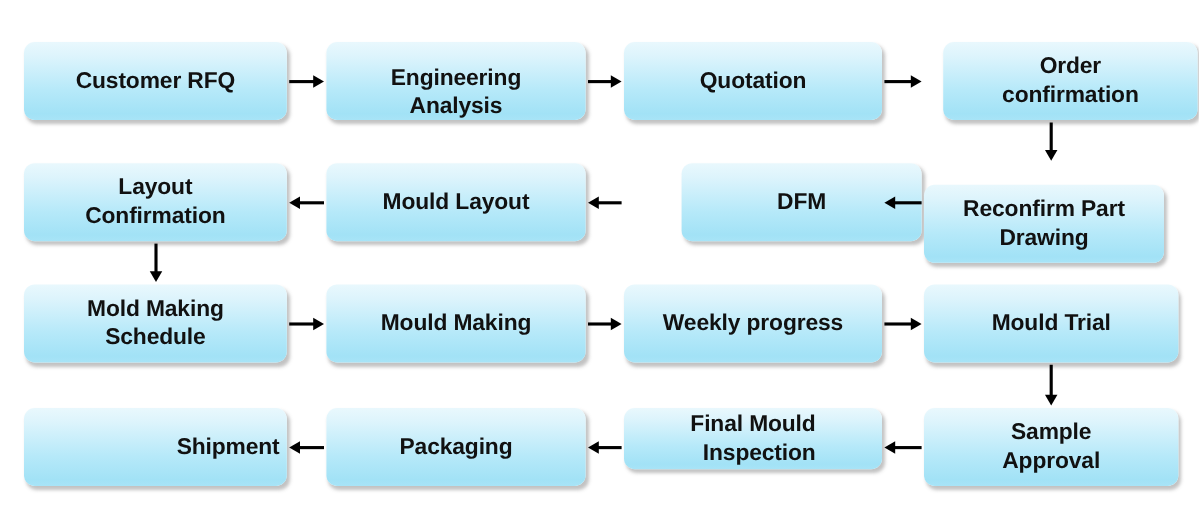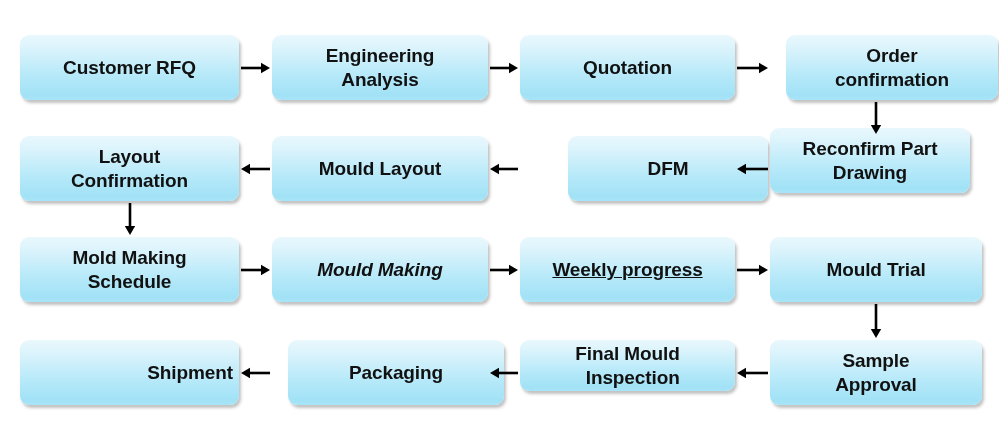--- a/index.html
+++ b/index.html
@@ -49,62 +49,62 @@
     overflow: visible;
   }
 </style>
 </head>
 <body>
 
 <div id="flowchart">
     <div class="node" style="left: 20px; top: 35px; width: 219px; height: 65px;">
       <span class="node-label">Customer RFQ</span>
     </div>
-    <div class="node" style="left: 272px; top: 35px; width: 216px; height: 65px;">
+    <div class="node" style="left: 272px; top: 35px; width: 216px; height: 65px; align-items: flex-end;">
       <span class="node-label">Engineering
 Analysis</span>
     </div>
     <div class="node" style="left: 520px; top: 35px; width: 215px; height: 65px; text-align: right;">
       <span class="node-label">Quotation</span>
     </div>
     <div class="node" style="left: 770px; top: 35px; width: 212px; height: 65px; margin-left: 16px;">
       <span class="node-label">Order
 confirmation</span>
     </div>
     <div class="node" style="left: 20px; top: 136px; width: 219px; height: 65px;">
       <span class="node-label">Layout
 Confirmation</span>
     </div>
     <div class="node" style="left: 272px; top: 136px; width: 216px; height: 65px;">
       <span class="node-label">Mould Layout</span>
     </div>
     <div class="node" style="left: 520px; top: 136px; width: 200px; height: 65px; margin-left: 48px;">
       <span class="node-label">DFM</span>
     </div>
-    <div class="node" style="left: 770px; top: 128px; width: 200px; height: 65px;">
+    <div class="node" style="left: 770px; top: 154px; width: 200px; height: 65px;">
       <span class="node-label">Reconfirm Part
 Drawing</span>
     </div>
     <div class="node" style="left: 20px; top: 237px; width: 219px; height: 65px;">
       <span class="node-label">Mold Making
 Schedule</span>
     </div>
-    <div class="node" style="left: 272px; top: 237px; width: 216px; height: 65px; font-style: italic;">
+    <div class="node" style="left: 272px; top: 237px; width: 216px; height: 65px;">
       <span class="node-label">Mould Making</span>
     </div>
-    <div class="node" style="left: 520px; top: 237px; width: 215px; height: 65px; text-decoration: underline;">
+    <div class="node" style="left: 520px; top: 237px; width: 215px; height: 65px;">
       <span class="node-label">Weekly progress</span>
     </div>
     <div class="node" style="left: 770px; top: 237px; width: 212px; height: 65px;">
       <span class="node-label">Mould Trial</span>
     </div>
     <div class="node" style="left: 20px; top: 340px; width: 219px; height: 65px; justify-content: flex-end;">
       <span class="node-label">Shipment</span>
     </div>
-    <div class="node" style="left: 288px; top: 340px; width: 216px; height: 65px;">
+    <div class="node" style="left: 272px; top: 340px; width: 216px; height: 65px;">
       <span class="node-label">Packaging</span>
     </div>
     <div class="node" style="left: 520px; top: 340px; width: 215px; height: 51px; text-align: right;">
       <span class="node-label">Final Mould
 Inspection</span>
     </div>
     <div class="node" style="left: 770px; top: 340px; width: 212px; height: 65px;">
       <span class="node-label">Sample
 Approval</span>
     </div>

